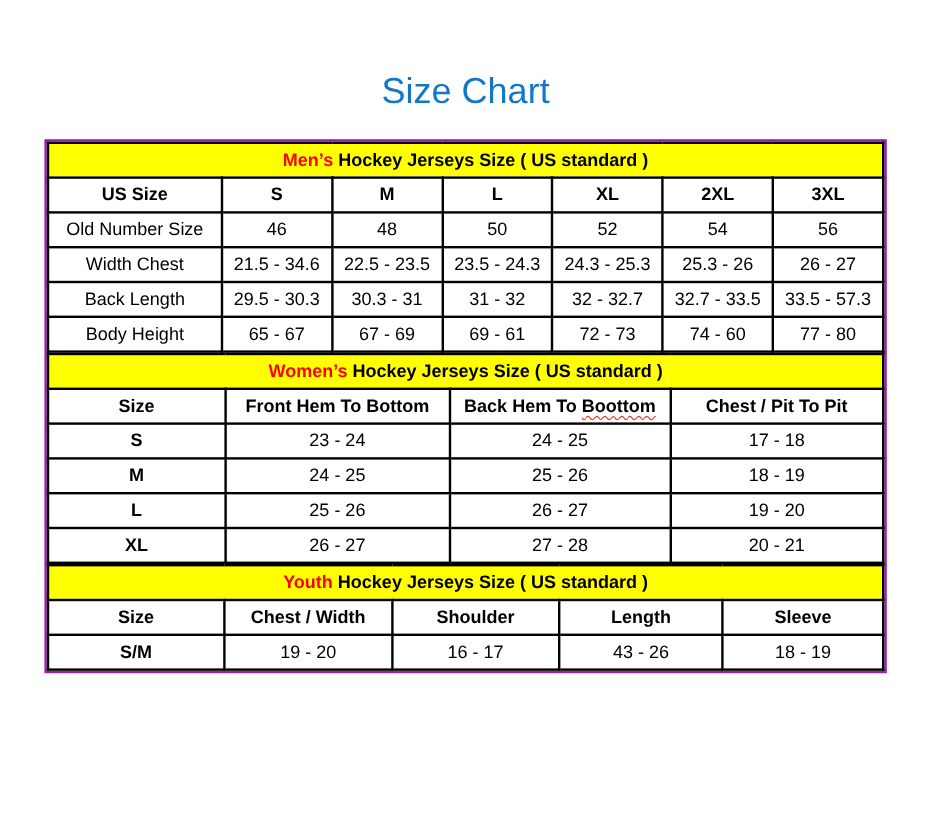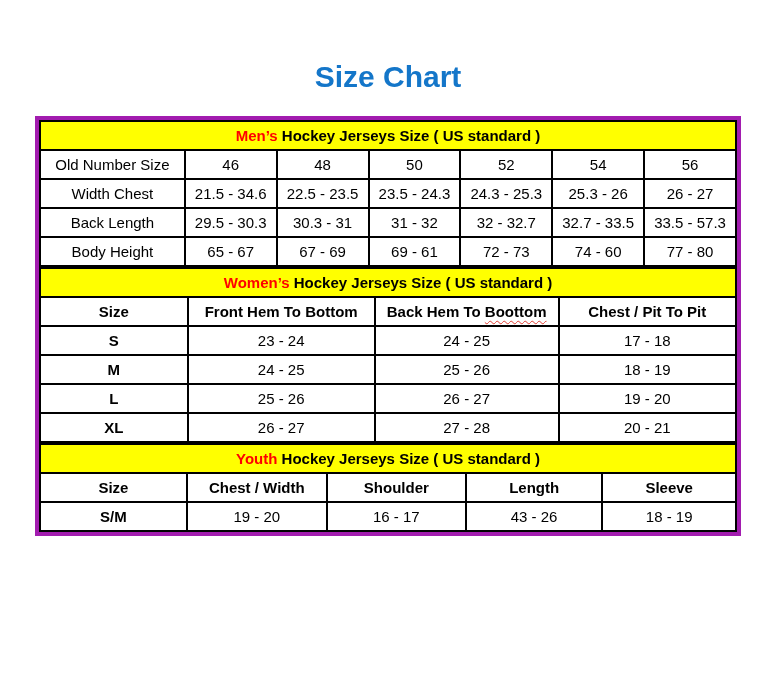--- a/index.html
+++ b/index.html
@@ -10,28 +10,28 @@
     height: 692px;
     font-family: "Liberation Sans", sans-serif;
     color: #000000;
     overflow: hidden;
   }
   .page-title {
     margin: 62px 0 0 0;
     text-align: center;
     font-size: 30px;
     line-height: 30px;
-    font-weight: bold;
+    font-weight: normal;
     color: #1476c9;
     letter-spacing: 0px;
   }
   .chart-wrap {
     width: 698px;
     margin: 24px auto 0 auto;
-    border: 4px solid #a21caf;
+    border: 2px solid #a21caf;
   }
   table.size-table {
     width: 100%;
     border-collapse: collapse;
     table-layout: fixed;
   }
   table.size-table td {
     border: 2px solid #000000;
     text-align: center;
     vertical-align: middle;
@@ -72,20 +72,29 @@
         <col style="width:13.2%">
         <col style="width:13.2%">
         <col style="width:13.2%">
         <col style="width:13.2%">
     </colgroup>
     <tbody>
         <tr>
       <td class="band" colspan="7">
         <span class="red">Men’s</span><span> Hockey Jerseys Size ( US standard )</span>
       </td>
+    </tr>
+    <tr>
+      <td class="b">US Size</td>
+      <td class="b">S</td>
+      <td class="b">M</td>
+      <td class="b">L</td>
+      <td class="b">XL</td>
+      <td class="b">2XL</td>
+      <td class="b">3XL</td>
     </tr>
     <tr>
       <td>Old Number Size</td>
       <td>46</td>
       <td>48</td>
       <td>50</td>
       <td>52</td>
       <td>54</td>
       <td>56</td>
     </tr>

